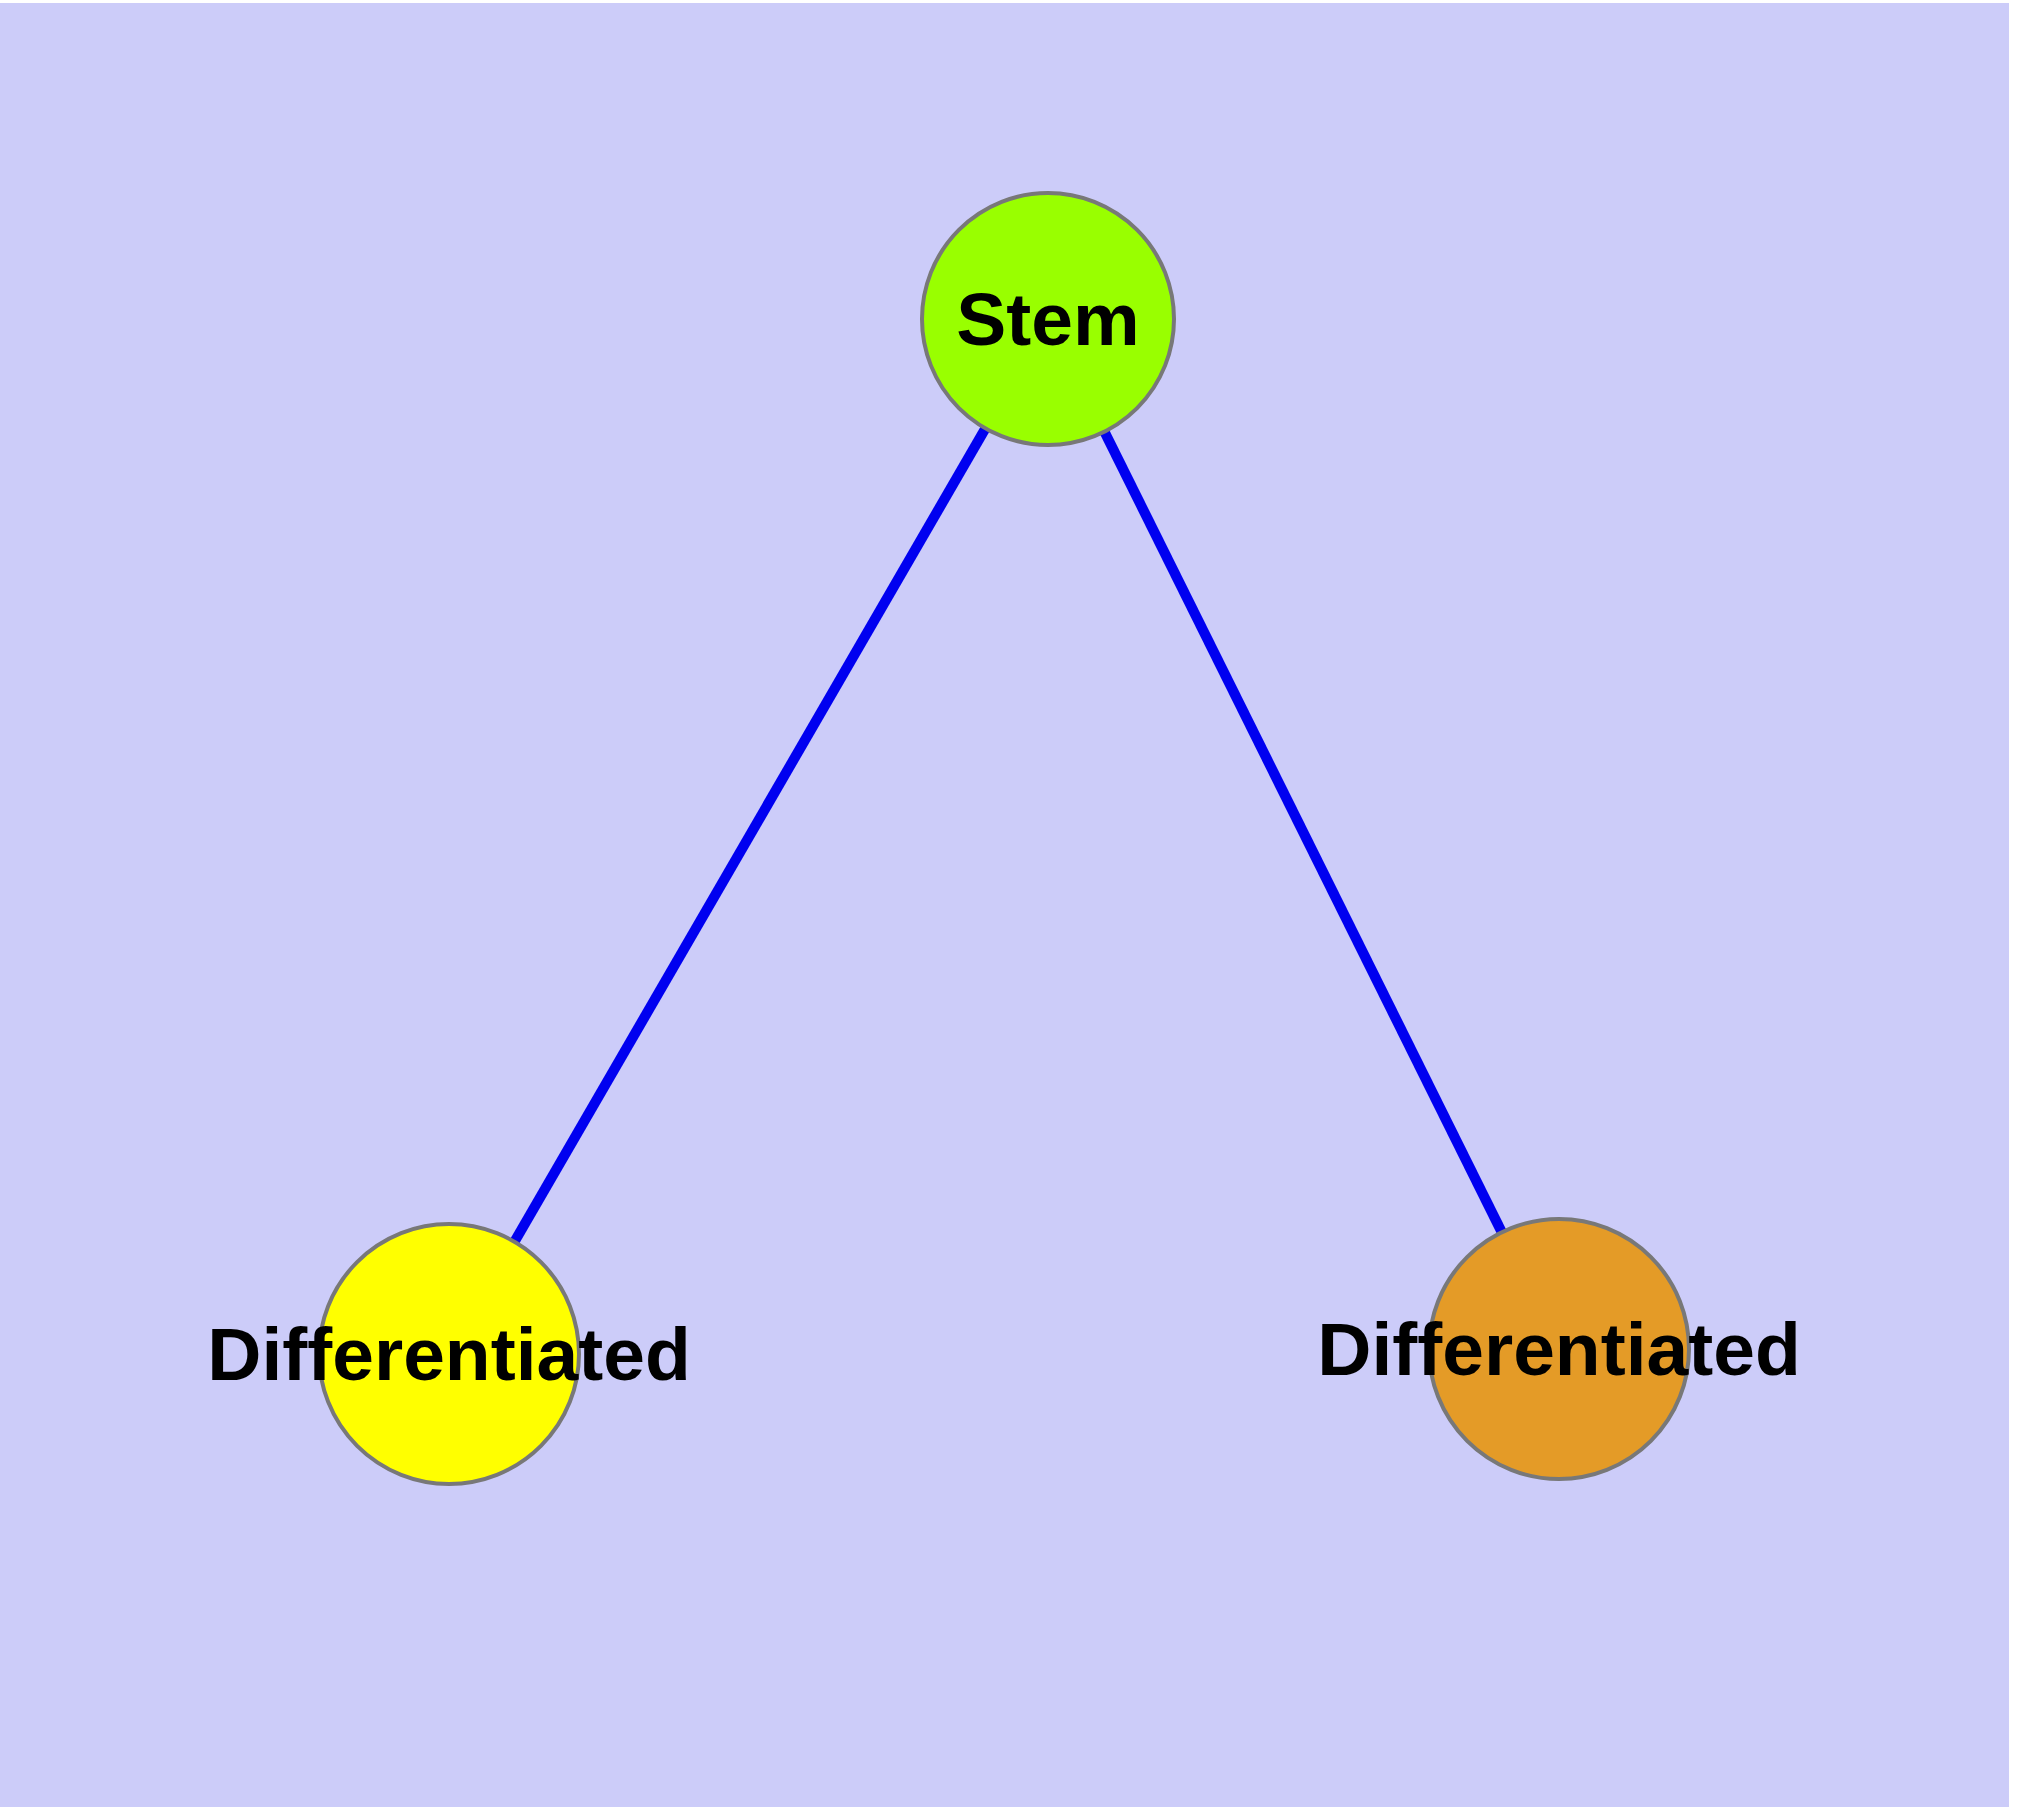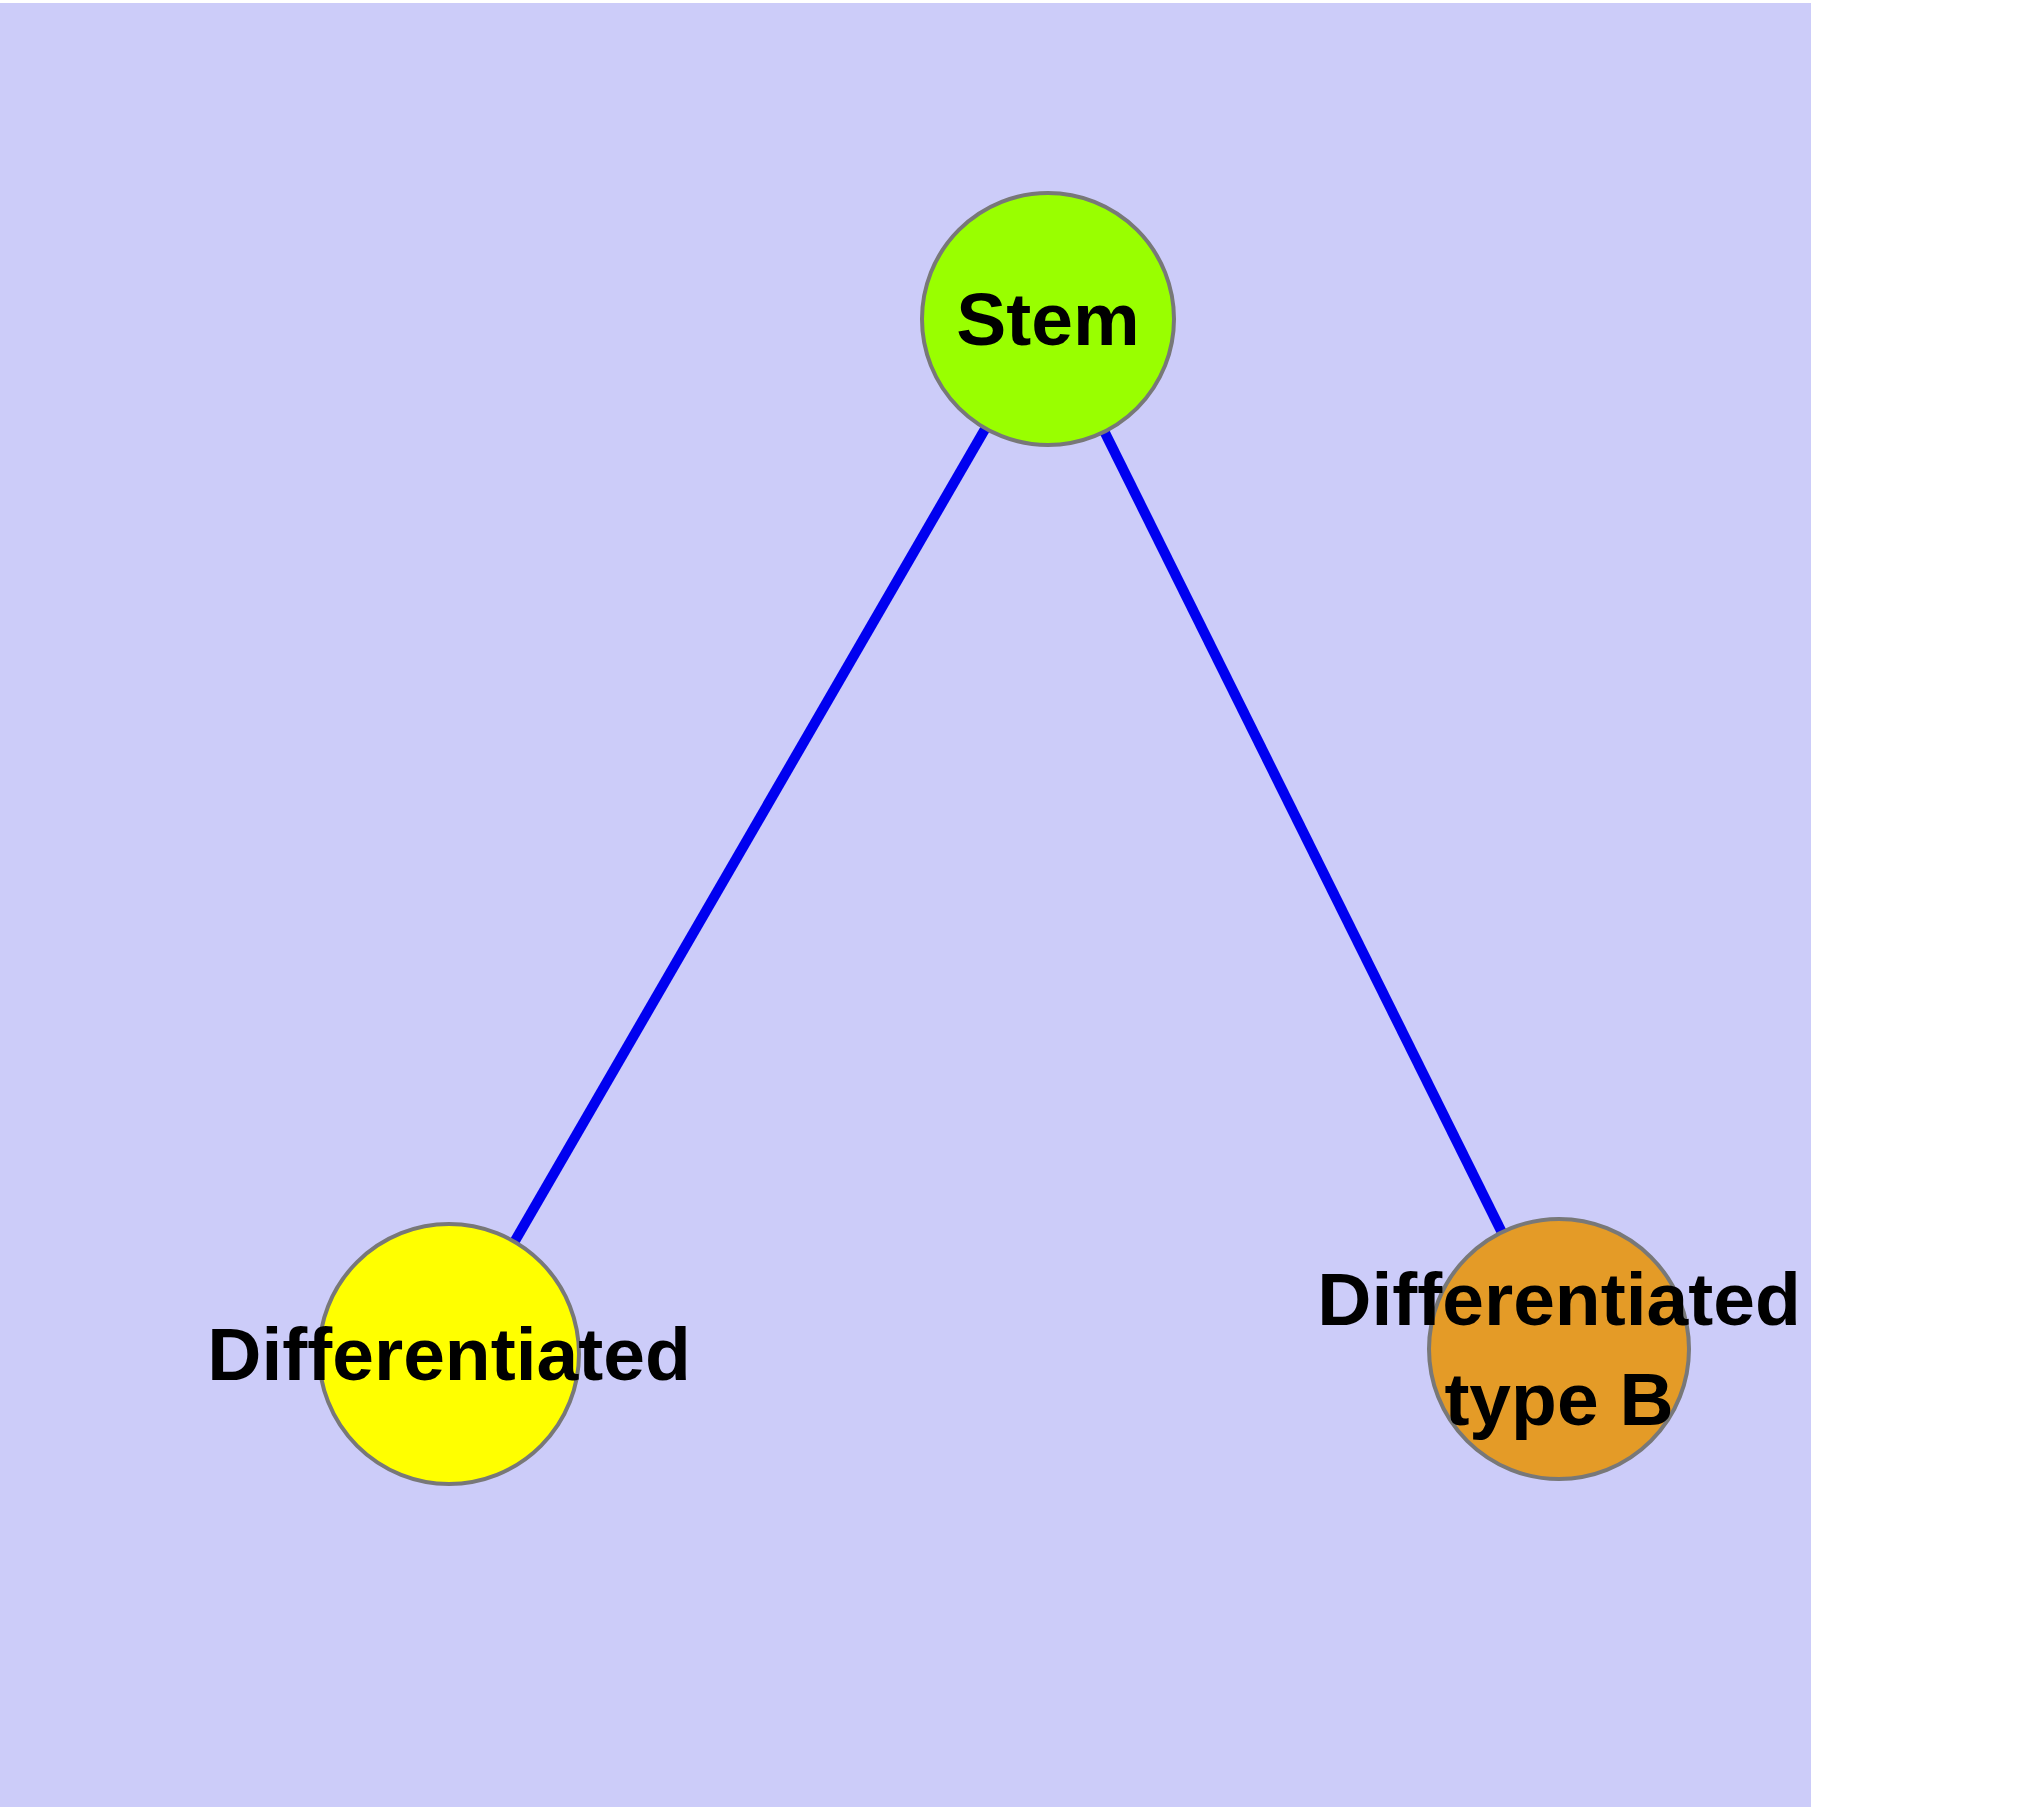--- a/index.html
+++ b/index.html
@@ -7,21 +7,21 @@
     padding: 0;
     background: #ffffff;
     width: 2021px;
     height: 1812px;
     overflow: hidden;
     font-family: "Liberation Sans", sans-serif;
   }
   .stage {
     position: relative;
     margin-top: 2.5px;
-    width: 1811px;
+    width: 2009px;
     height: 1804px;
     overflow: hidden;
   }
   .edges-layer {
     position: absolute;
     left: 0;
     top: 0;
     width: 2021px;
     height: 1804px;
     z-index: 1;
@@ -65,17 +65,16 @@
   <div class="node-label" style="left: 1048px; top: 316px; color: rgb(0, 0, 0);">
     <span>Stem</span>
   </div>
 
   <div class="node-label" style="left: 449px; top: 1351px; color: rgb(0, 0, 0);">
     <span>Differentiated</span><br>
   </div>
 
   <div class="node-label" style="left: 1559px; top: 1346px; color: rgb(0, 0, 0);">
     <span>Differentiated</span><br>
-    <span>type B</span>
   </div>
 
 </div>
 
 
 </body></html>

